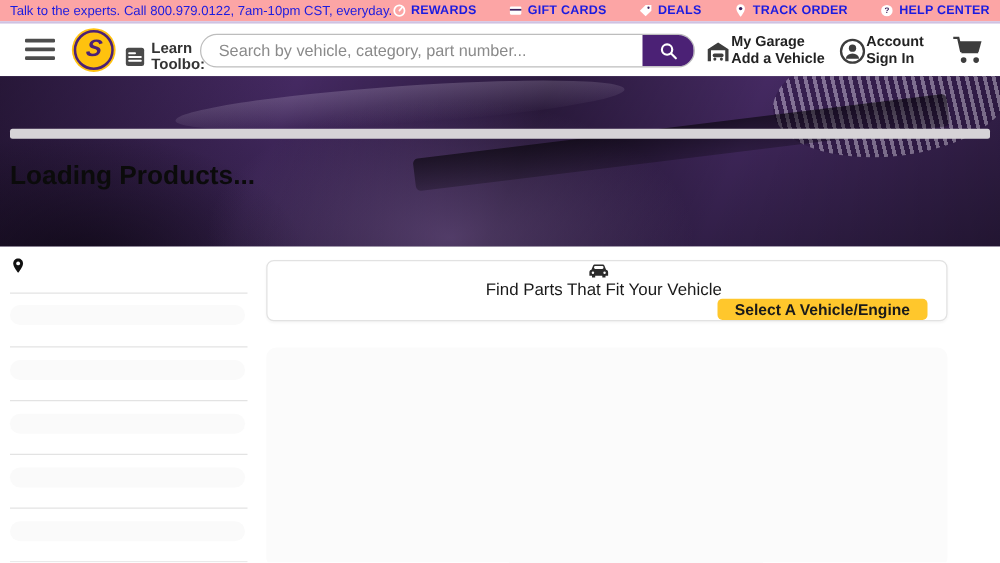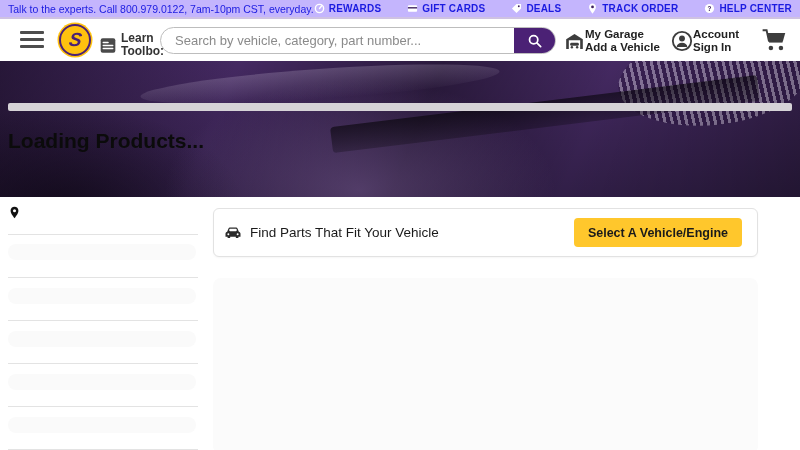--- a/index.html
+++ b/index.html
@@ -1,22 +1,22 @@
 <!DOCTYPE html>
 <html><head>
 <meta charset="utf-8">
 <style>
   * { margin:0; padding:0; box-sizing:border-box; }
   html,body { background:#fff; }
   body { font-family:"Liberation Sans", sans-serif; }
   #app { position:relative; width:800px; height:450px; background:#fff; overflow:hidden; }
 
   
-  .topbar { position:absolute; left:0; top:0; width:800px; height:17px; background:#c4b5fd;
-            display:flex; align-items:center; justify-content:space-between; padding:0 8px; }
+  .topbar { position:absolute; left:0; top:0; width:800px; height:17px; background:#fca5a5;
+            display:flex; align-items:center; justify-content:center; padding:0 8px; }
   .topbar-phone { color:#1b1be0; font-size:10.5px; white-space:nowrap; }
   .topbar-nav { display:flex; align-items:center; gap:26px; }
   .topbar-link { display:flex; align-items:center; gap:4px; cursor:pointer; }
   .topbar-link .tb-ico { width:11px; height:11px; display:block; }
   .topbar-link span { color:#1b1be0; font-size:10px; font-weight:700; letter-spacing:.2px; white-space:nowrap; }
   .lavender-line { position:absolute; left:0; top:17px; width:800px; height:2px; background:#cfc2e2; }
 
   
   .header { position:absolute; left:0; top:19px; width:800px; height:42px; background:#fff; }
   .hamburger { position:absolute; left:20px; top:12px; width:24px; height:17px; display:flex;
@@ -70,21 +70,21 @@
   
   .shipping-row { position:absolute; left:8px; top:206px; display:flex; align-items:center; gap:3px; cursor:pointer; }
   .shipping-row svg { width:13px; height:13px; }
   .shipping-row span { font-size:12.5px; color:#111; }
   .sb-divider { position:absolute; left:8px; width:190px; height:1px; background:#e3e3e3; }
   .sb-bar { position:absolute; left:8px; width:188px; height:16px; background:#fafafa; border-radius:8px; }
 
   
   .fit-panel { position:absolute; left:213px; top:208px; width:545px; height:49px; background:#fff;
                border:1px solid #e2e2e2; border-radius:6px; box-shadow:0 1px 2px rgba(0,0,0,.04);
-               display:flex; align-items:center; padding:0 15px 0 10px; }
+               display:flex; align-items:center; padding:0 15px 0 10px;flex-direction:column; }
   .fit-panel .car-ico { width:18px; height:15px; margin-right:8px; flex:none; }
   .fit-label { font-size:13.5px; color:#1a1a1a; font-weight:500; }
   .fit-btn { margin-left:auto; background:#FFC72C; border:0; border-radius:4px; height:29px; padding:0 14px;
              font-size:12.5px; font-weight:800; color:#1a1a1a; font-family:"Liberation Sans", sans-serif;
              cursor:pointer; }
   .main-skeleton { position:absolute; left:213px; top:278px; width:545px; height:176px;
                    background:#fbfbfb; border-radius:8px; }
 </style>
 </head>
 <body>

